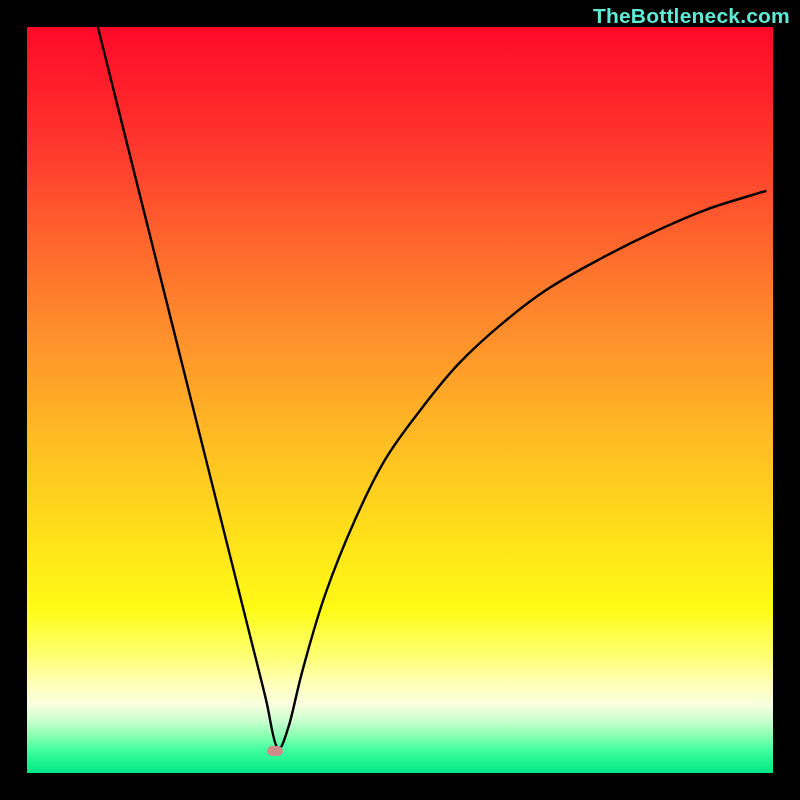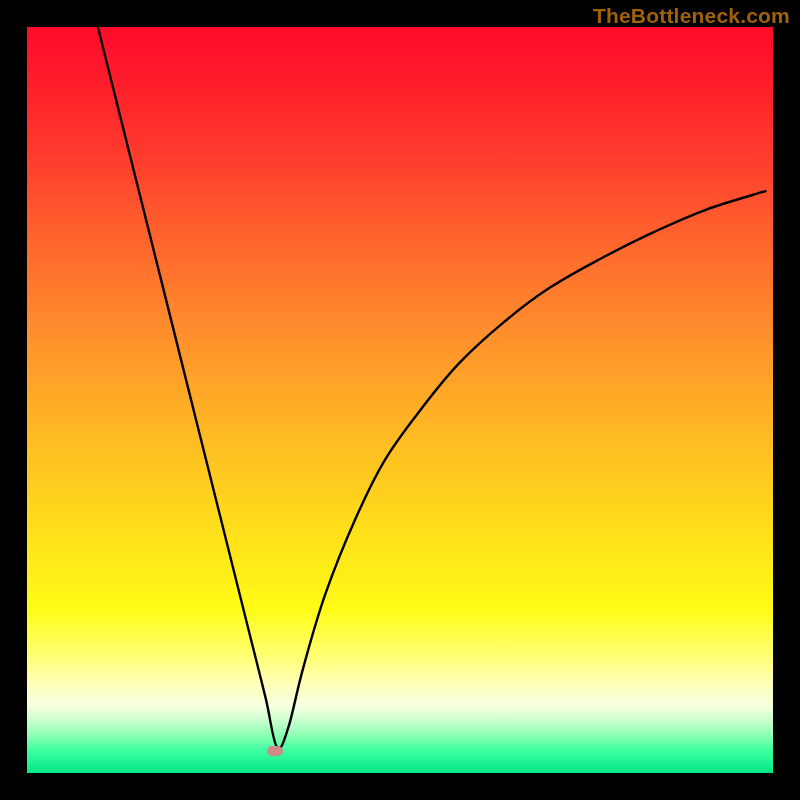--- a/index.html
+++ b/index.html
@@ -34,21 +34,21 @@
       #00e783 100%
     );
   }
   .watermark {
     position: absolute;
     top: 4px;
     right: 10px;
     font-family: Arial, Helvetica, sans-serif;
     font-size: 21px;
     font-weight: 600;
-    color: #a16207;
+    color: #5eead4;
     letter-spacing: 0.2px;
     user-select: none;
   }
   .curve-svg {
     position: absolute;
     left: 0;
     top: 0;
     width: 746px;
     height: 746px;
     overflow: visible;

